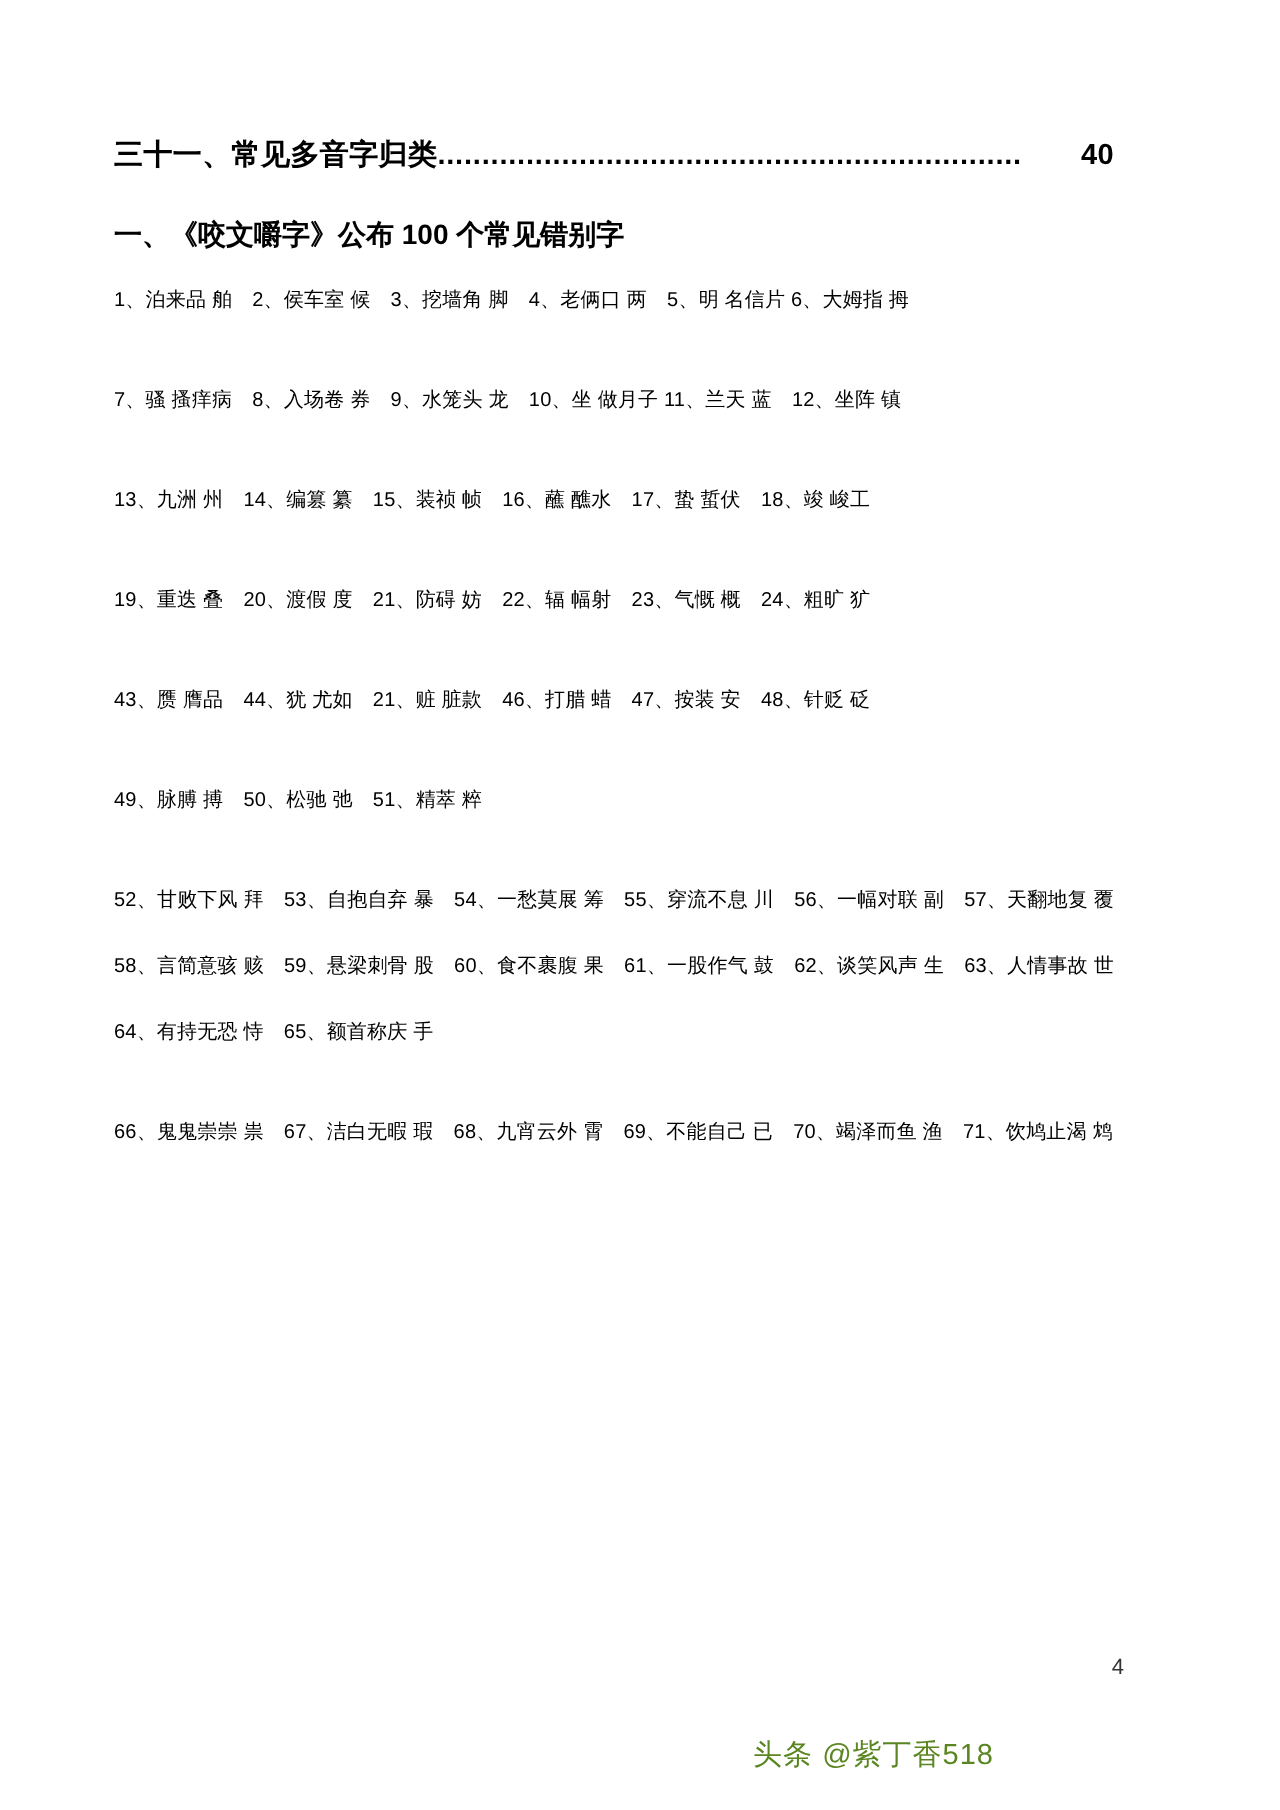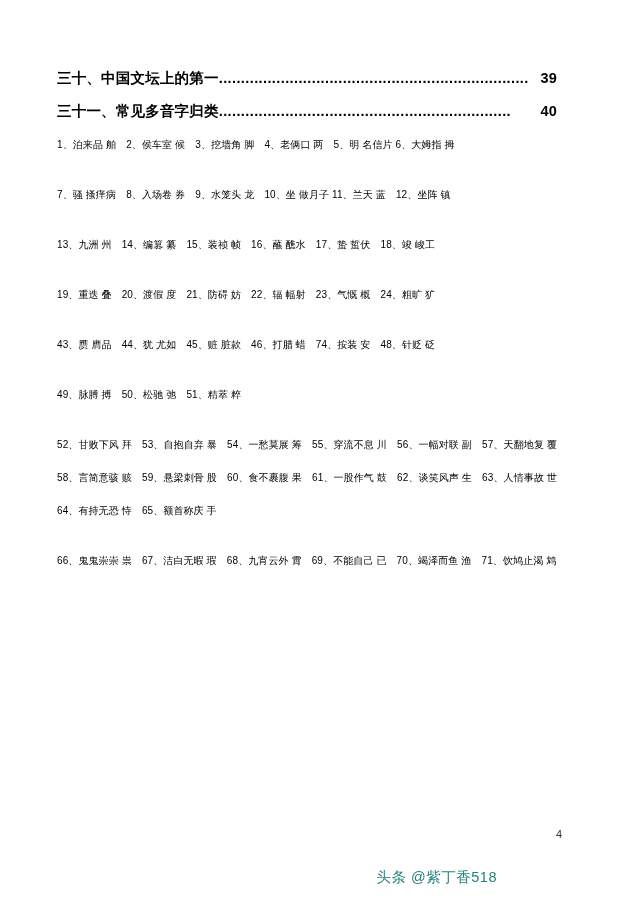--- a/index.html
+++ b/index.html
@@ -96,50 +96,46 @@
   }
   .watermark {
     position: absolute;
     left: 0;
     top: 868px;
     width: 520px;
     text-align: right;
     padding-right: 23px;
     box-sizing: border-box;
     font-size: 14.5px;
-    color: #0f766e;
+    color: #4d7c0f;
     letter-spacing: 0.5px;
     opacity: 0.92;
   }
 </style>
 </head>
 <body>
 
 <div class="page">
   <div class="content">
 
-    <div class="toc-row">
-      <span class="toc-title">三十、中国文坛上的第一</span>
-      <span class="toc-leader">......................................................................</span>
-      <span class="toc-page">39</span>
-    </div>
 
     <div class="toc-row">
       <span class="toc-title">三十一、常见多音字归类</span>
       <span class="toc-leader">..................................................................</span>
       <span class="toc-page">40</span>
     </div>
 
 
+    <div class="section-heading">一、《咬文嚼字》公布 100 个常见错别字</div>
 
     <p class="body-block">1、泊来品 舶　2、侯车室 候　3、挖墙角 脚　4、老俩口 两　5、明 名信片 6、大姆指 拇</p>
     <p class="body-block">7、骚 搔痒病　8、入场卷 券　9、水笼头 龙　10、坐 做月子 11、兰天 蓝　12、坐阵 镇</p>
     <p class="body-block">13、九洲 州　14、编篡 纂　15、装祯 帧　16、蘸 醮水　17、蛰 蜇伏　18、竣 峻工</p>
     <p class="body-block">19、重迭 叠　20、渡假 度　21、防碍 妨　22、辐 幅射　23、气慨 概　24、粗旷 犷</p>
-    <p class="body-block">43、赝 膺品　44、犹 尤如　45、赃 脏款　46、打腊 蜡　74、按装 安　48、针贬 砭</p>
+    <p class="body-block">43、赝 膺品　44、犹 尤如　21、赃 脏款　46、打腊 蜡　47、按装 安　48、针贬 砭</p>
     <p class="body-block">49、脉膊 搏　50、松驰 弛　51、精萃 粹</p>
     <p class="body-block">52、甘败下风 拜　53、自抱自弃 暴　54、一愁莫展 筹　55、穿流不息 川　56、一幅对联 副　57、天翻地复 覆　58、言简意骇 赅　59、悬梁刺骨 股　60、食不裹腹 果　61、一股作气 鼓　62、谈笑风声 生　63、人情事故 世　64、有持无恐 恃　65、额首称庆 手</p>
     <p class="body-block">66、鬼鬼崇崇 祟　67、洁白无暇 瑕　68、九宵云外 霄　69、不能自己 已　70、竭泽而鱼 渔　71、饮鸠止渴 鸩</p>
 
   </div>
 
   <div class="page-number">4</div>
   <div class="watermark">头条 @紫丁香518</div>
 </div>
 

